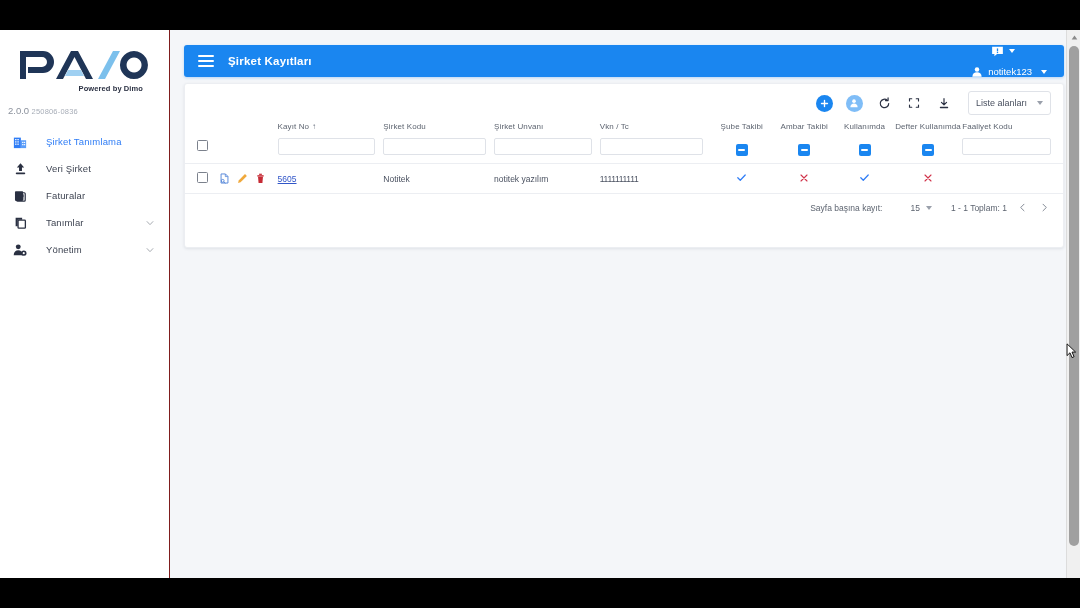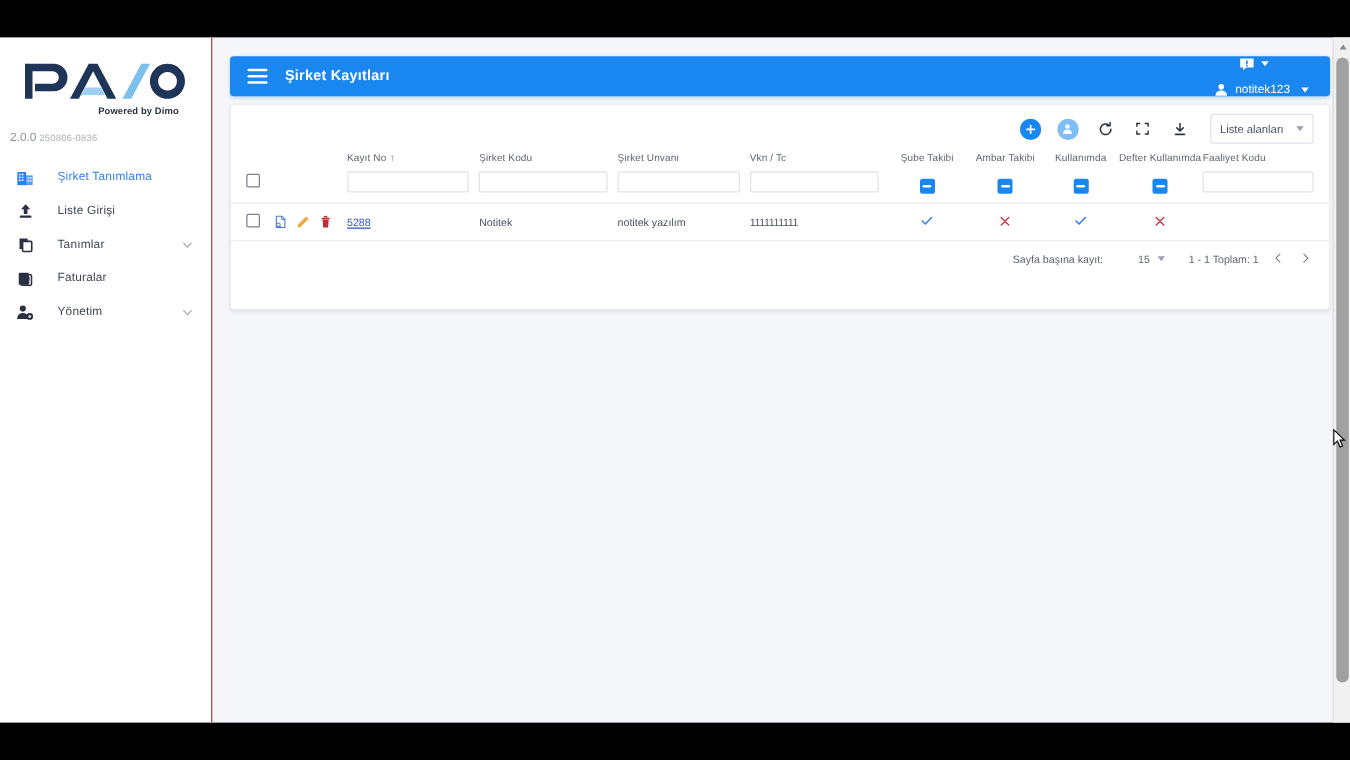--- a/index.html
+++ b/index.html
@@ -331,46 +331,46 @@
           <span class="nav-label">Şirket Tanımlama</span>
         </div>
 
         <div class="nav-item">
           <span class="nav-ico">
             <svg width="13" height="14" viewBox="0 0 16 16">
               <path d="M8 1 L12.5 6 H9.8 V10.6 H6.2 V6 H3.5 Z" fill="#2a3042"></path>
               <rect x="2.2" y="12.2" width="11.6" height="2.3" rx="1" fill="#2a3042"></rect>
             </svg>
           </span>
-          <span class="nav-label">Liste Girişi</span>
-        </div>
-
-        <div class="nav-item">
-          <span class="nav-ico">
-            <svg width="13" height="14" viewBox="0 0 16 16">
-              <path d="M2 1.5 H10 V4 H4.6 V12 H2 Z" fill="#2a3042"></path>
-              <rect x="5" y="4.4" width="9" height="10" rx="1" fill="none" stroke="#2a3042" stroke-width="1.6"></rect>
-            </svg>
-          </span>
-          <span class="nav-label">Tanımlar</span>
-          <svg class="chev" viewBox="0 0 12 12">
-            <path d="M2.5 4.3 L6 8 L9.5 4.3" fill="none" stroke="#5d6470" stroke-width="1.2" stroke-linecap="round"></path>
-          </svg>
+          <span class="nav-label">Veri Şirket</span>
         </div>
 
         <div class="nav-item">
           <span class="nav-ico">
             <svg width="13" height="14" viewBox="0 0 16 16">
               <rect x="1.2" y="2" width="10" height="12" rx="1" fill="#2a3042"></rect>
               <rect x="3.4" y="4" width="10.4" height="10.4" rx="1.2" fill="none" stroke="#2a3042" stroke-width="1.5"></rect>
               <rect x="5.3" y="6" width="6.6" height="4" fill="#2a3042"></rect>
               <rect x="5.3" y="11" width="6.6" height="1.3" fill="#2a3042"></rect>
             </svg>
           </span>
           <span class="nav-label">Faturalar</span>
+        </div>
+
+        <div class="nav-item">
+          <span class="nav-ico">
+            <svg width="13" height="14" viewBox="0 0 16 16">
+              <path d="M2 1.5 H10 V4 H4.6 V12 H2 Z" fill="#2a3042"></path>
+              <rect x="5" y="4.4" width="9" height="10" rx="1" fill="none" stroke="#2a3042" stroke-width="1.6"></rect>
+            </svg>
+          </span>
+          <span class="nav-label">Tanımlar</span>
+          <svg class="chev" viewBox="0 0 12 12">
+            <path d="M2.5 4.3 L6 8 L9.5 4.3" fill="none" stroke="#5d6470" stroke-width="1.2" stroke-linecap="round"></path>
+          </svg>
         </div>
 
         <div class="nav-item">
           <span class="nav-ico">
             <svg width="14" height="14" viewBox="0 0 16 16">
               <circle cx="6" cy="4.4" r="2.8" fill="#2a3042"></circle>
               <path d="M0.8 14 C0.8 10.3 3.2 8.4 6 8.4 C8.8 8.4 11.2 10.3 11.2 14 Z" fill="#2a3042"></path>
               <circle cx="12.3" cy="11.6" r="3.1" fill="#2a3042"></circle>
               <circle cx="12.3" cy="11.6" r="1.2" fill="#fff"></circle>
             </svg>
@@ -562,21 +562,21 @@
                     <path d="M11.6 1.6 L14.4 4.4 L5.2 13.6 L1.6 14.4 L2.4 10.8 Z" fill="#f0a93c"></path>
                   </svg>
                   <svg class="row-ico" viewBox="0 0 16 16">
                     <rect x="6" y="1" width="4" height="1.8" fill="#c62b35"></rect>
                     <rect x="3.4" y="3.2" width="9.2" height="2" fill="#c62b35"></rect>
                     <path d="M4.4 5.6 H11.6 L10.8 14.6 H5.2 Z" fill="#c62b35"></path>
                   </svg>
                 </div>
               </td>
               <td class="cell">
-                <span class="rec-link">5288</span>
+                <span class="rec-link">5605</span>
               </td>
               <td class="cell">Notitek</td>
               <td class="cell">notitek yazılım</td>
               <td class="cell vkn">1111111111</td>
               <td class="cell" style="text-align:center">
                 <svg width="11" height="11" viewBox="0 0 16 16">
                   <path d="M2.6 8.4 L6.2 12 L13.4 4.4" fill="none" stroke="#2f7df6" stroke-width="1.8" stroke-linecap="round" stroke-linejoin="round"></path>
                 </svg>
               </td>
               <td class="cell" style="text-align:center">

